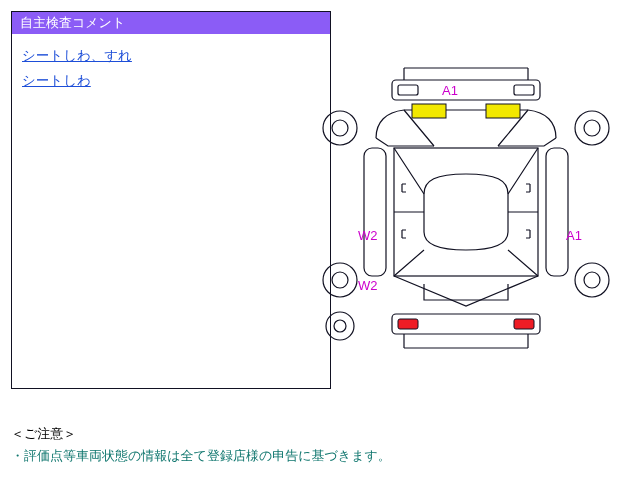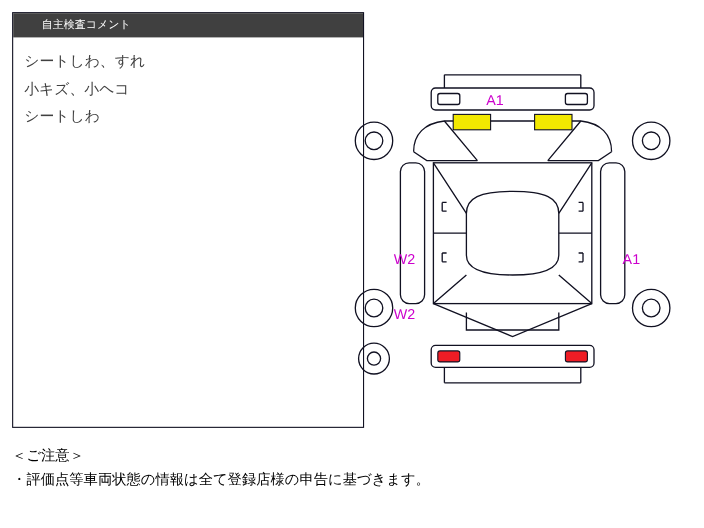--- a/index.html
+++ b/index.html
@@ -27,57 +27,58 @@
     left: 11px;
     top: 11px;
     width: 320px;
     height: 378px;
     border: 1px solid #111122;
     box-sizing: border-box;
     background: #ffffff;
   }
   .panel-header {
     height: 22px;
-    background: #404040;
+    background: #8b5cf6;
     color: #ffffff;
-    font-size: 10px;
+    font-size: 13px;
     line-height: 22px;
-    padding-left: 26px;
+    padding-left: 8px;
     box-sizing: border-box;
     letter-spacing: 0px;
     white-space: nowrap;
     overflow: hidden;
   }
   .panel-body {
     padding: 9px 10px 0 10px;
   }
   .comment-line {
     font-size: 13.5px;
     line-height: 25px;
-    color: #404040;
+    color: #1d4ed8;
     white-space: nowrap;
+    text-decoration: underline;
   }
 
   
   .notice {
     position: absolute;
     left: 11px;
-    top: 404px;
+    top: 424px;
     width: 618px;
   }
   .notice-title {
     font-size: 13px;
     line-height: 20px;
     color: #000000;
     white-space: nowrap;
   }
   .notice-line {
     font-size: 13px;
     line-height: 23px;
-    color: #000000;
+    color: #0f766e;
     white-space: nowrap;
   }
 
   
   .diagram {
     position: absolute;
     left: 316px;
     top: 18px;
     width: 300px;
     height: 370px;
@@ -92,21 +93,20 @@
 </style>
 </head>
 <body>
 
 <div id="page">
 
   <div class="panel">
     <div class="panel-header">自主検査コメント</div>
     <div class="panel-body">
       <div class="comment-line">シートしわ、すれ</div>
-      <div class="comment-line">小キズ、小ヘコ</div>
       <div class="comment-line">シートしわ</div>
     </div>
   </div>
 
   <div class="diagram">
     <svg width="300" height="370" viewBox="0 0 300 370" xmlns="http://www.w3.org/2000/svg" fill="none" stroke="#111122" stroke-width="1.2">
 
       <rect x="76" y="62" width="148" height="20" rx="4"></rect>
       <rect x="82" y="67" width="20" height="10" rx="2"></rect>
       <rect x="198" y="67" width="20" height="10" rx="2"></rect>

